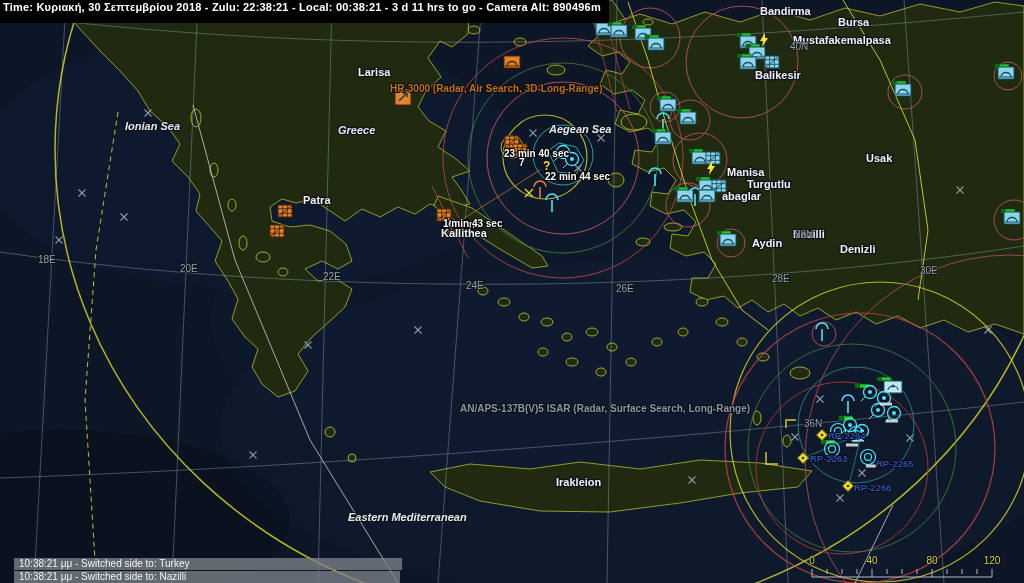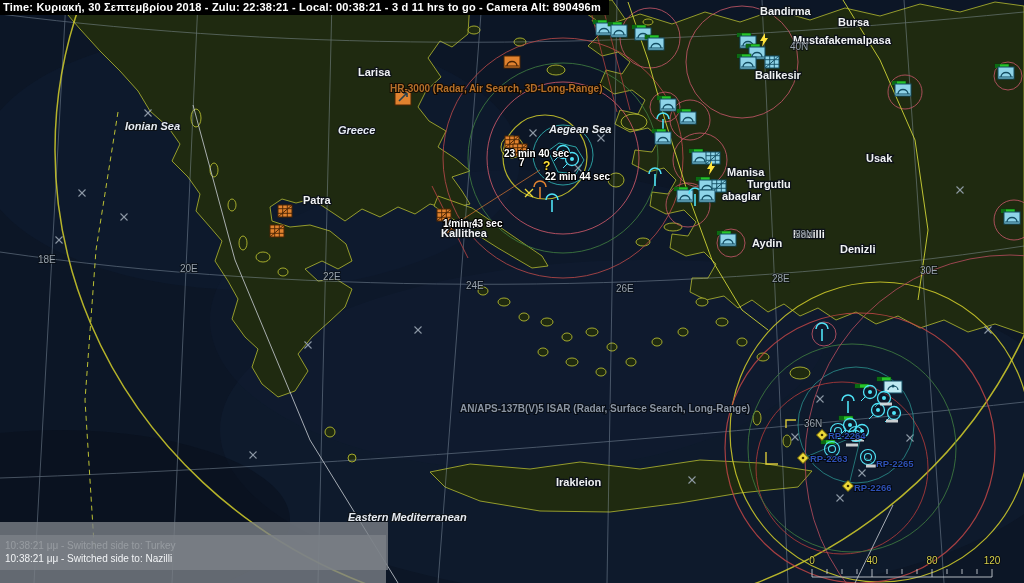--- a/index.html
+++ b/index.html
@@ -1,21 +1,21 @@
 <!DOCTYPE html>
 <html><head>
 <meta charset="utf-8">
 <style>
   html,body{margin:0;padding:0;background:#000}
   .screen{position:relative;width:1024px;height:583px;overflow:hidden;background:#0c1626;font-family:"Liberation Sans",sans-serif}
   .screen svg{position:absolute;left:0;top:0}
   .titlebar{position:absolute;top:0;left:0;z-index:5;background:#000;color:#fff;
-    font:bold 11px "Liberation Sans",sans-serif;padding:1px 8px 2px 3px;white-space:nowrap;letter-spacing:.2px}
-  .log{position:absolute;left:0;z-index:5;color:#f2f4f6;font:10px "Liberation Sans",sans-serif;
-    background:rgba(124,129,136,.78);height:12px;line-height:12px;padding:18px 5px;white-space:nowrap}
+    font:bold 11px "Liberation Sans",sans-serif;padding:1px 8px 10px 3px;white-space:nowrap;letter-spacing:.2px}
+  .log{position:absolute;left:14px;z-index:5;color:#f2f4f6;font:10px "Liberation Sans",sans-serif;
+    background:rgba(124,129,136,.78);height:12px;line-height:12px;padding:0 5px;white-space:nowrap}
   .log1{bottom:13px;width:378px}
   .log2{bottom:0;width:376px}
   
   text{font-family:"Liberation Sans",sans-serif}
   .lbl-city{font-size:11px;font-weight:bold;fill:#f0f2f4;paint-order:stroke;stroke:#0d1218;stroke-width:2.4px}
   .lbl-sea{font-size:11px;font-weight:bold;font-style:italic;fill:#e6ebf2;paint-order:stroke;stroke:#0d1218;stroke-width:2.2px}
   .lbl-grid{font-size:10px;fill:#98a2ac;paint-order:stroke;stroke:rgba(6,10,16,.65);stroke-width:1.8px}
   .lbl-timer{font-size:10px;font-weight:bold;fill:#ffffff;paint-order:stroke;stroke:#000;stroke-width:2.2px}
   .lbl-rp{font-size:9.5px;font-weight:bold;fill:#2d50b4;paint-order:stroke;stroke:#04070d;stroke-width:1.8px}
   .lbl-sensor{font-size:10px;font-weight:bold;fill:#8b95a3;paint-order:stroke;stroke:#070c14;stroke-width:2px}

